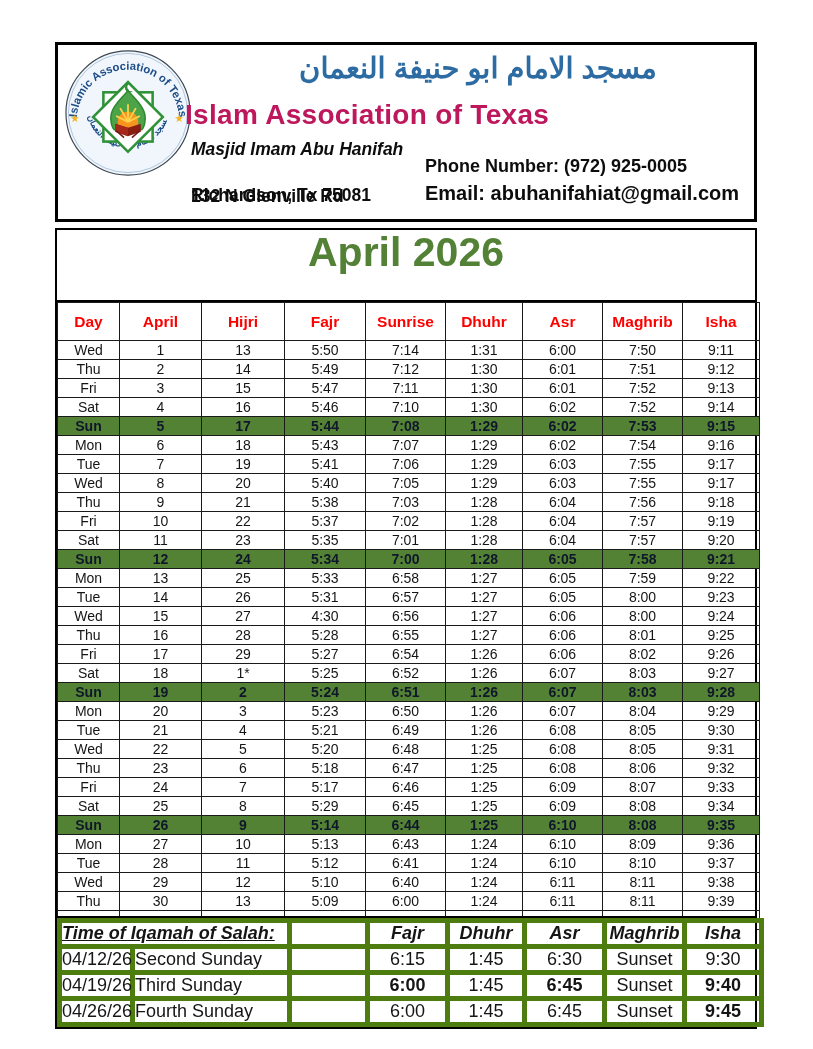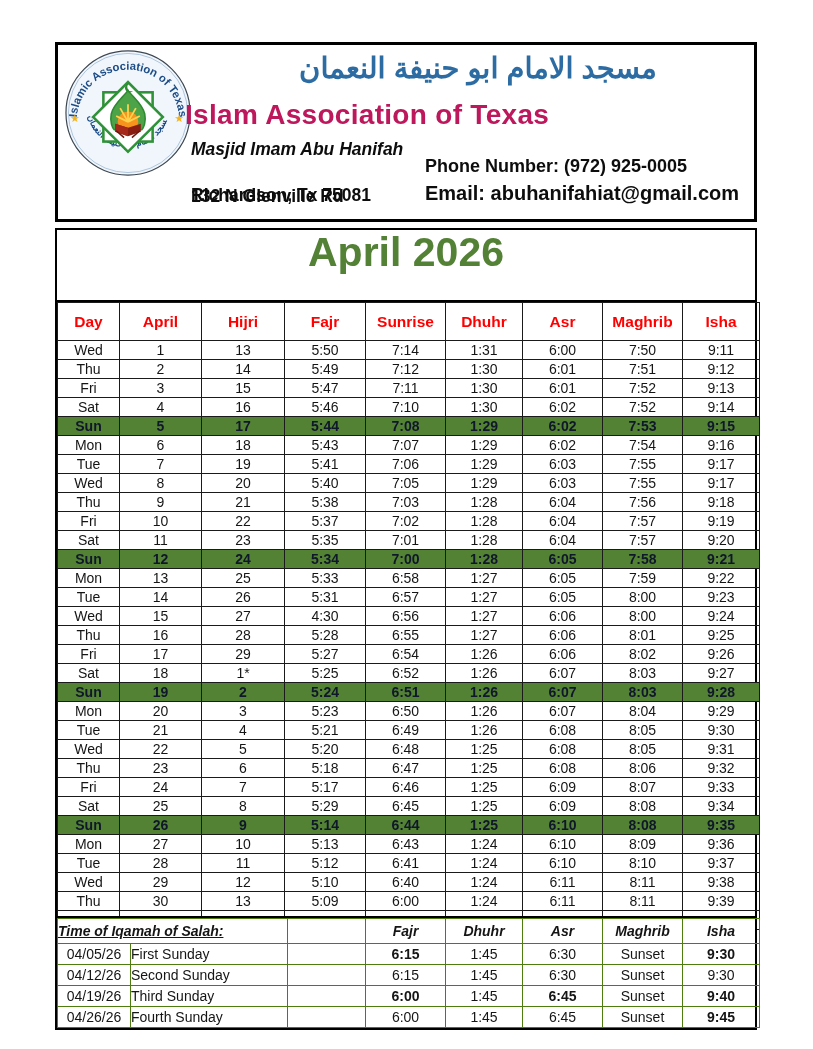--- a/index.html
+++ b/index.html
@@ -28,21 +28,21 @@
   table.prayer { width:100%; border-collapse:collapse; table-layout:fixed; }
   table.prayer th { color:var(--header-red,#ff0000); font-size:15.5px; font-weight:bold; height:38px;
                     border:1px solid #1a1a1a; text-align:center; }
   table.prayer td { font-size:14px; text-align:center; height:19px; padding:0;
                     border:1px solid #1a1a1a; color:#151515; line-height:1; }
   table.prayer tr.sunday td { background:var(--sunday-green,#548235); font-weight:bold; color:#0f172a; }
 
   
   .iqamah { position:absolute; left:55px; top:916px; width:702px; border:2px solid #000; background:#fff; }
   table.iq { width:100%; border-collapse:collapse; table-layout:fixed; }
-  table.iq th, table.iq td { border:1px solid #4d7c0f; padding:0; font-size:14px; color:#151515;margin-top:40px; }
+  table.iq th, table.iq td { border:5px solid #4d7c0f; padding:0; font-size:18px; color:#151515;margin-top:40px; }
   table.iq tr { height:21px; }
   table.iq tr.iq-head { height:25px; }
   th.iq-heading { text-align:left; padding-left:5px; font-size:15px; font-weight:bold; font-style:italic;
                   text-decoration:underline; }
   th.iq-col { font-weight:bold; font-style:italic; font-size:15px; text-align:center; }
   td.iq-date { text-align:center; }
   td.iq-label { text-align:left; padding-left:6px; }
   td.iq-time { text-align:center; }
   td.bold { font-weight:bold; }
 </style>
@@ -490,30 +490,20 @@
           <th></th>
         <th class="iq-col">Fajr</th>
             <th class="iq-col">Dhuhr</th>
             <th class="iq-col">Asr</th>
             <th class="iq-col">Maghrib</th>
             <th class="iq-col">Isha</th>
           </tr>
       </thead>
       <tbody>
           <tr>
-            <td class="iq-date">04/05/26</td>
-            <td class="iq-label">First Sunday</td>
-            <td></td>
-            <td class="iq-time bold">6:15</td>
-            <td class="iq-time">1:45</td>
-            <td class="iq-time">6:30</td>
-            <td class="iq-time">Sunset</td>
-            <td class="iq-time bold">9:30</td>
-          </tr>
-          <tr>
             <td class="iq-date">04/12/26</td>
             <td class="iq-label">Second Sunday</td>
             <td></td>
             <td class="iq-time">6:15</td>
             <td class="iq-time">1:45</td>
             <td class="iq-time">6:30</td>
             <td class="iq-time">Sunset</td>
             <td class="iq-time">9:30</td>
           </tr>
           <tr>

